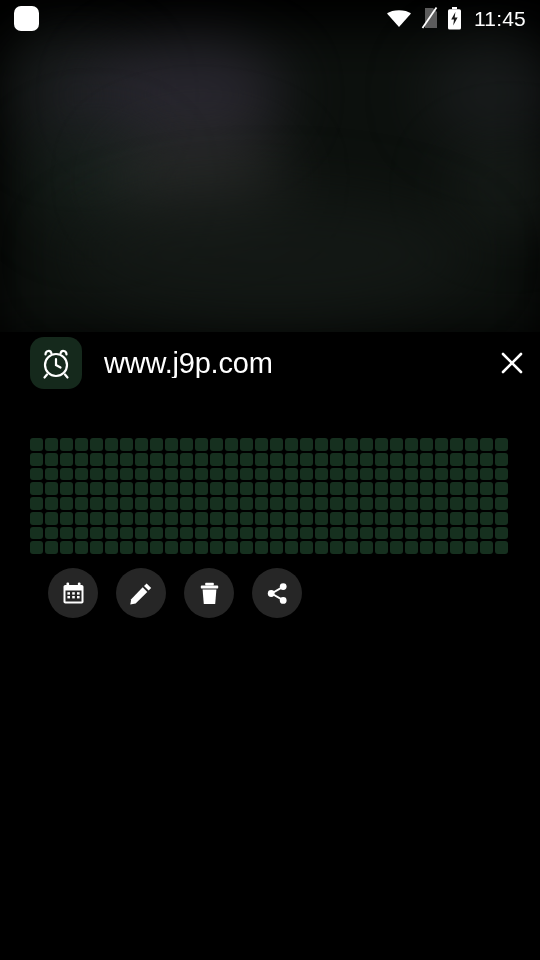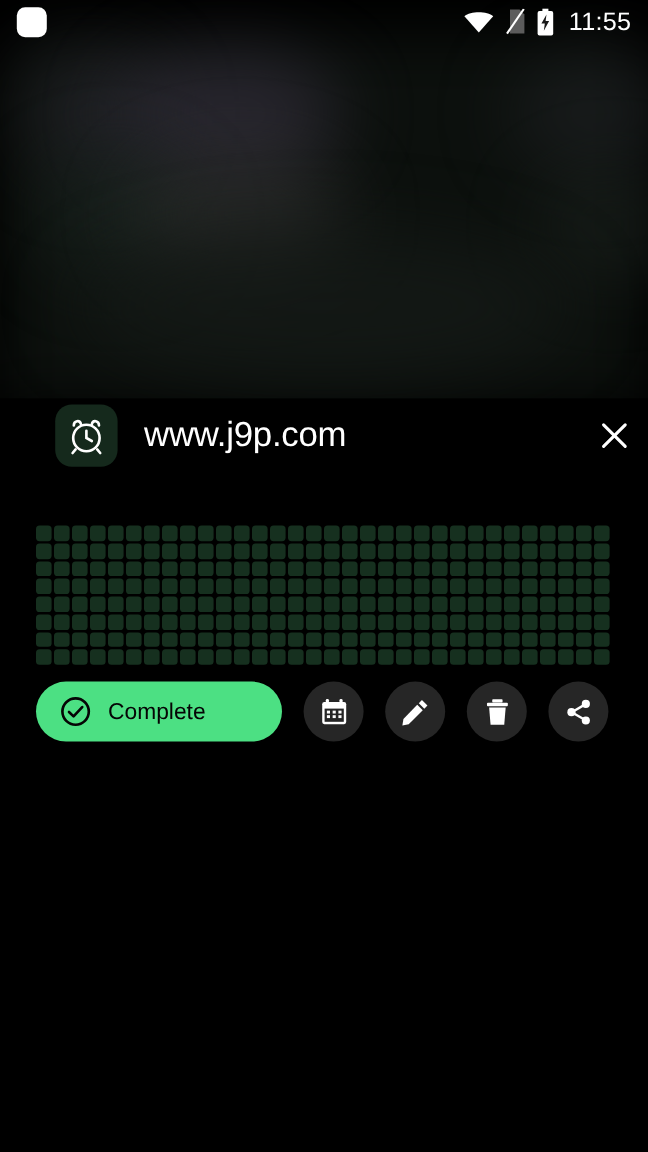--- a/index.html
+++ b/index.html
@@ -51,21 +51,21 @@
   .blob.b6 { left:445px; top:140px; width:130px; height:95px;  background:#1f2622; opacity:.45; }
   .blob.b7 { left:60px;  top:190px; width:420px; height:130px; background:#161b18; opacity:.7; }
 
   
   .card {
     position:absolute; left:0; top:332px; width:540px; height:300px;
     background:#000000; z-index:20;
   }
   .card-header {
     display:flex; align-items:center;
-    padding:6px 4px 0 30px; height:56px;margin-left:16px;
+    padding:6px 4px 0 30px; height:56px;
   }
   .app-icon {
     width:52px; height:52px; border-radius:14px;
     background:#15291c;
     display:flex; align-items:center; justify-content:center;
     flex:0 0 auto;
   }
   .card-title {
     color:#ffffff; font-size:29px; font-weight:400;
     margin-left:22px; letter-spacing:-0.2px;
@@ -134,21 +134,21 @@
       <svg class="sb-icon" width="17" height="22" viewBox="0 0 17 22">
         <path d="M4 1 L12 1 L16 5 L16 21 L4 21 Z" fill="#5c5c5c"></path>
         <line x1="1.5" y1="21" x2="15.5" y2="0.5" stroke="#ffffff" stroke-width="1.8"></line>
       </svg>
 
       <svg class="sb-icon" width="15" height="23" viewBox="0 0 15 23">
         <rect x="5" y="0" width="5" height="2.2" fill="#ffffff"></rect>
         <rect x="1" y="2.2" width="13" height="20.3" rx="1.6" fill="#ffffff"></rect>
         <path d="M8.4 5 L4.2 12.6 L7 12.6 L6.2 18.6 L10.6 10.6 L7.7 10.6 Z" fill="#1a1a1a"></path>
       </svg>
-      <span class="sb-time">11:55</span>
+      <span class="sb-time">11:45</span>
     </div>
   </div>
 
   <div class="backdrop">
     <div class="backdrop-card"></div>
     <div class="blob b1"></div>
     <div class="blob b2"></div>
     <div class="blob b3"></div>
     <div class="blob b4"></div>
     <div class="blob b5"></div>
@@ -433,27 +433,20 @@
         <span style="background: rgb(22, 48, 31);"></span>
         <span style="background: rgb(22, 48, 31);"></span>
         <span style="background: rgb(22, 48, 31);"></span>
         <span style="background: rgb(22, 48, 31);"></span>
         <span style="background: rgb(22, 48, 31);"></span>
         <span style="background: rgb(22, 48, 31);"></span>
       </div>
 
     <div class="actions">
 
-      <button class="complete-btn">
-        <svg width="26" height="26" viewBox="0 0 26 26">
-          <circle cx="13" cy="13" r="11" fill="none" stroke="#050505" stroke-width="2.2"></circle>
-          <path d="M7.5 13.3 L11.3 17 L18.5 9.2" fill="none" stroke="#050505" stroke-width="2.2" stroke-linecap="round" stroke-linejoin="round"></path>
-        </svg>
-        <span class="complete-label">Complete</span>
-      </button>
 
       <button class="round-btn">
         <svg width="25" height="25" viewBox="0 0 25 25">
           <rect x="2.5" y="4" width="20" height="18.5" rx="1.8" fill="#ffffff"></rect>
           <rect x="4.5" y="9.5" width="16" height="11" fill="#262626"></rect>
           <rect x="5.5" y="1.5" width="2.6" height="4.5" rx="1.1" fill="#ffffff"></rect>
           <rect x="16.9" y="1.5" width="2.6" height="4.5" rx="1.1" fill="#ffffff"></rect>
           <g fill="#ffffff">
             <rect x="6.4" y="11.2" width="2.6" height="2.4"></rect>
             <rect x="11.2" y="11.2" width="2.6" height="2.4"></rect>

